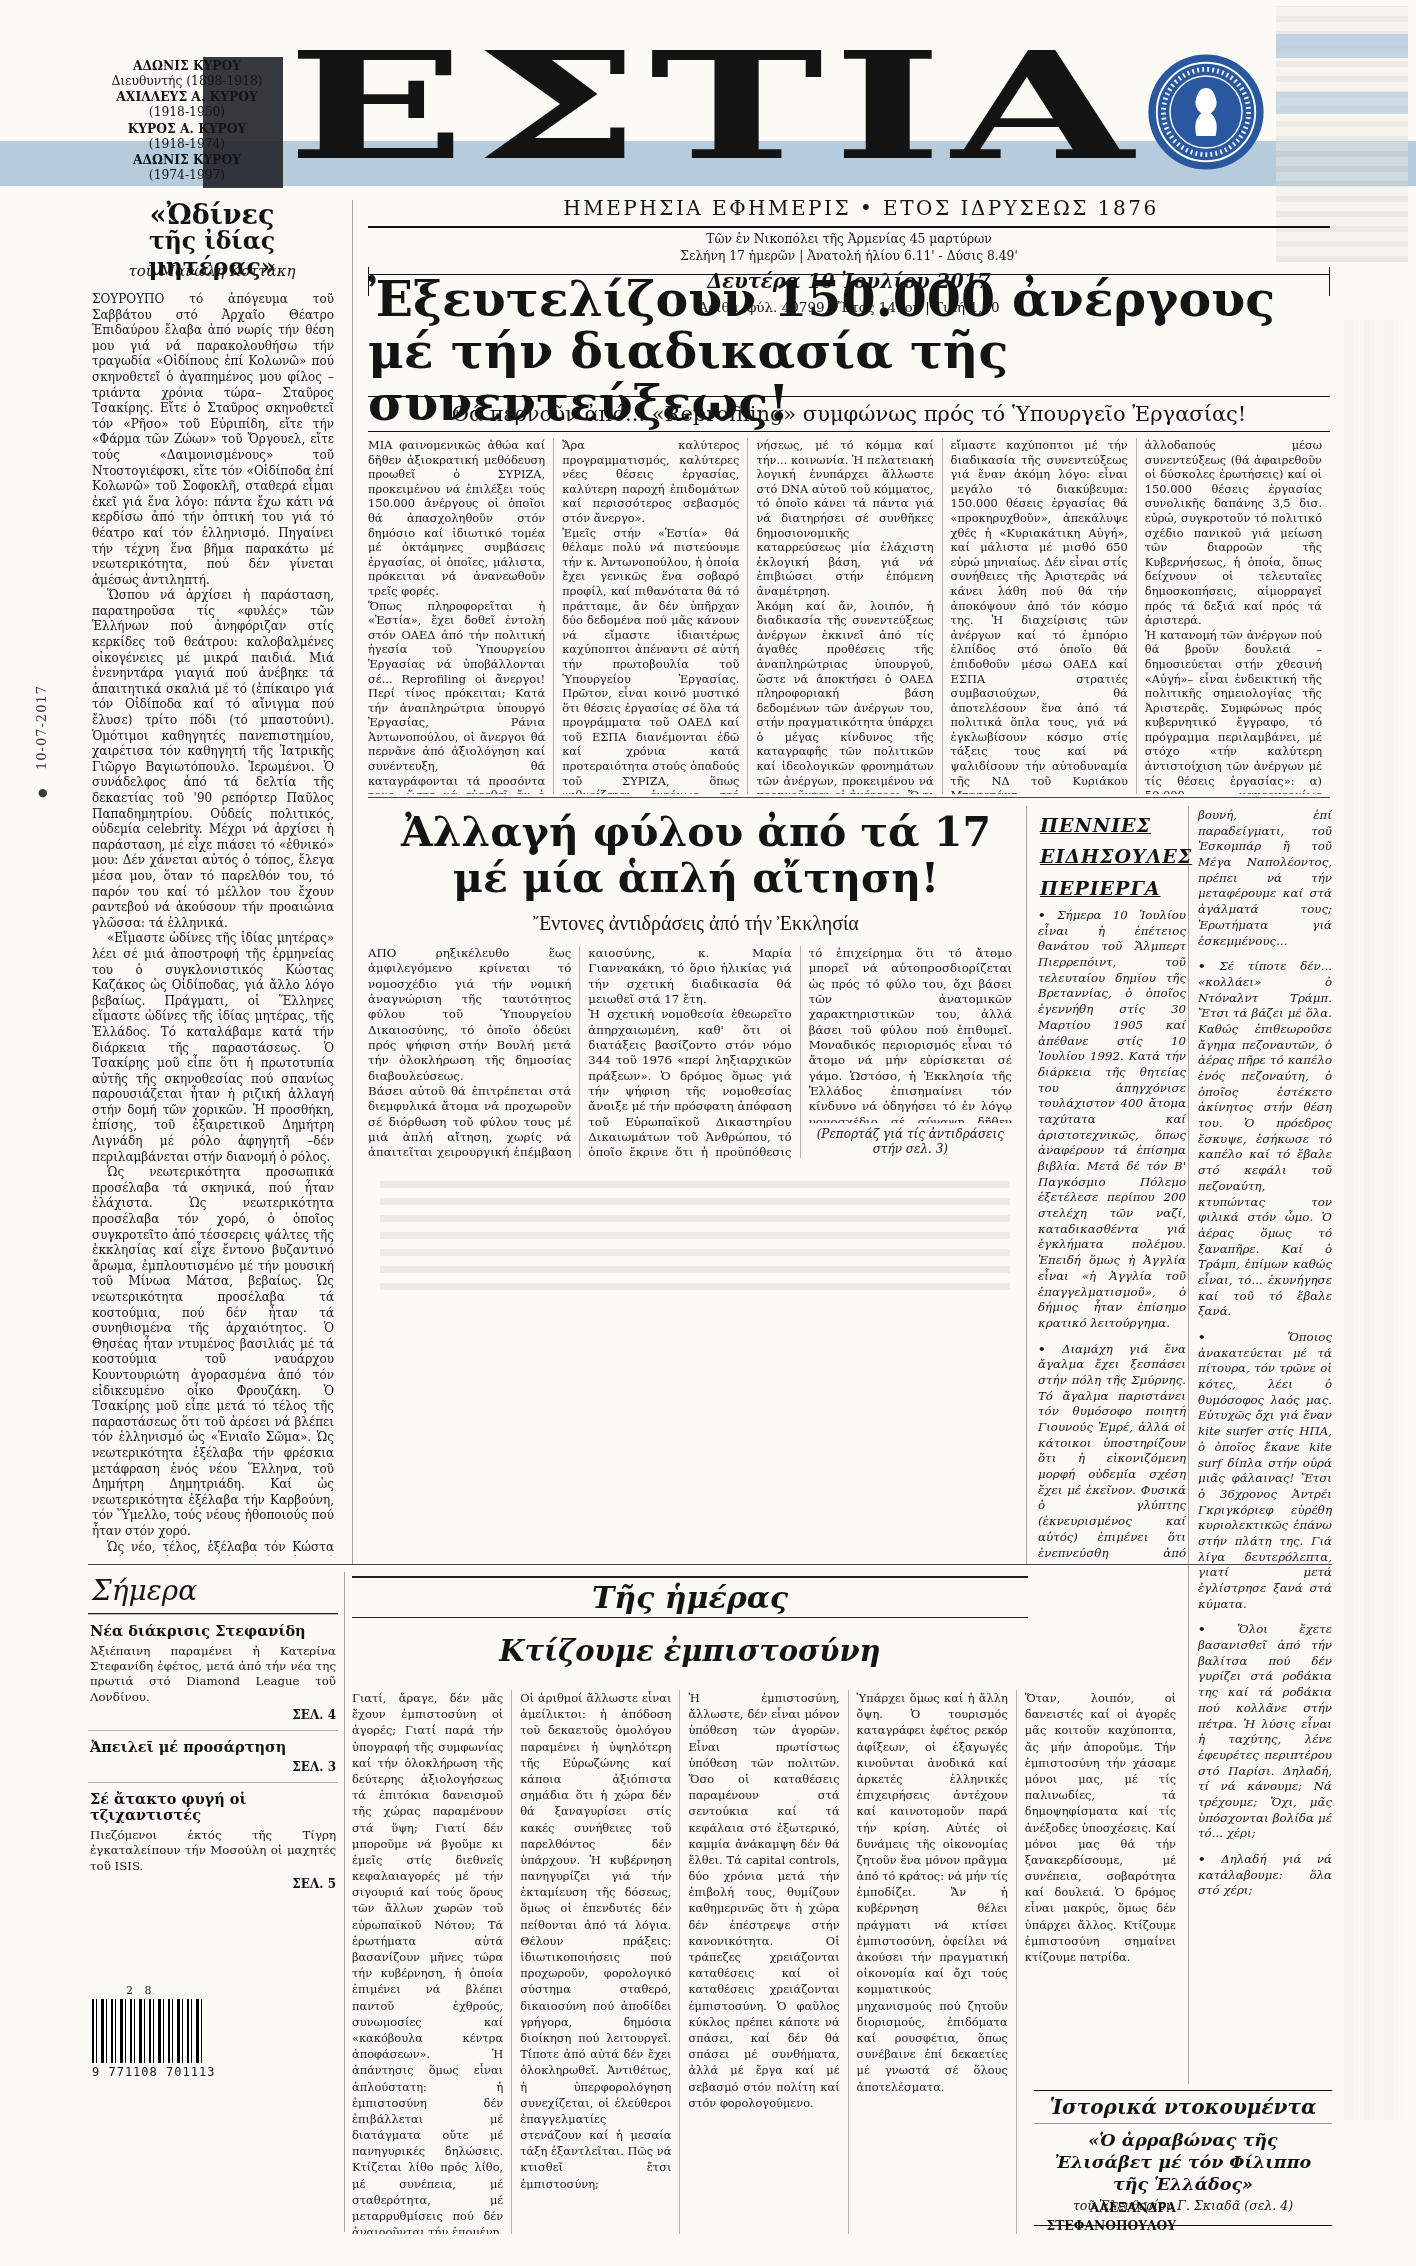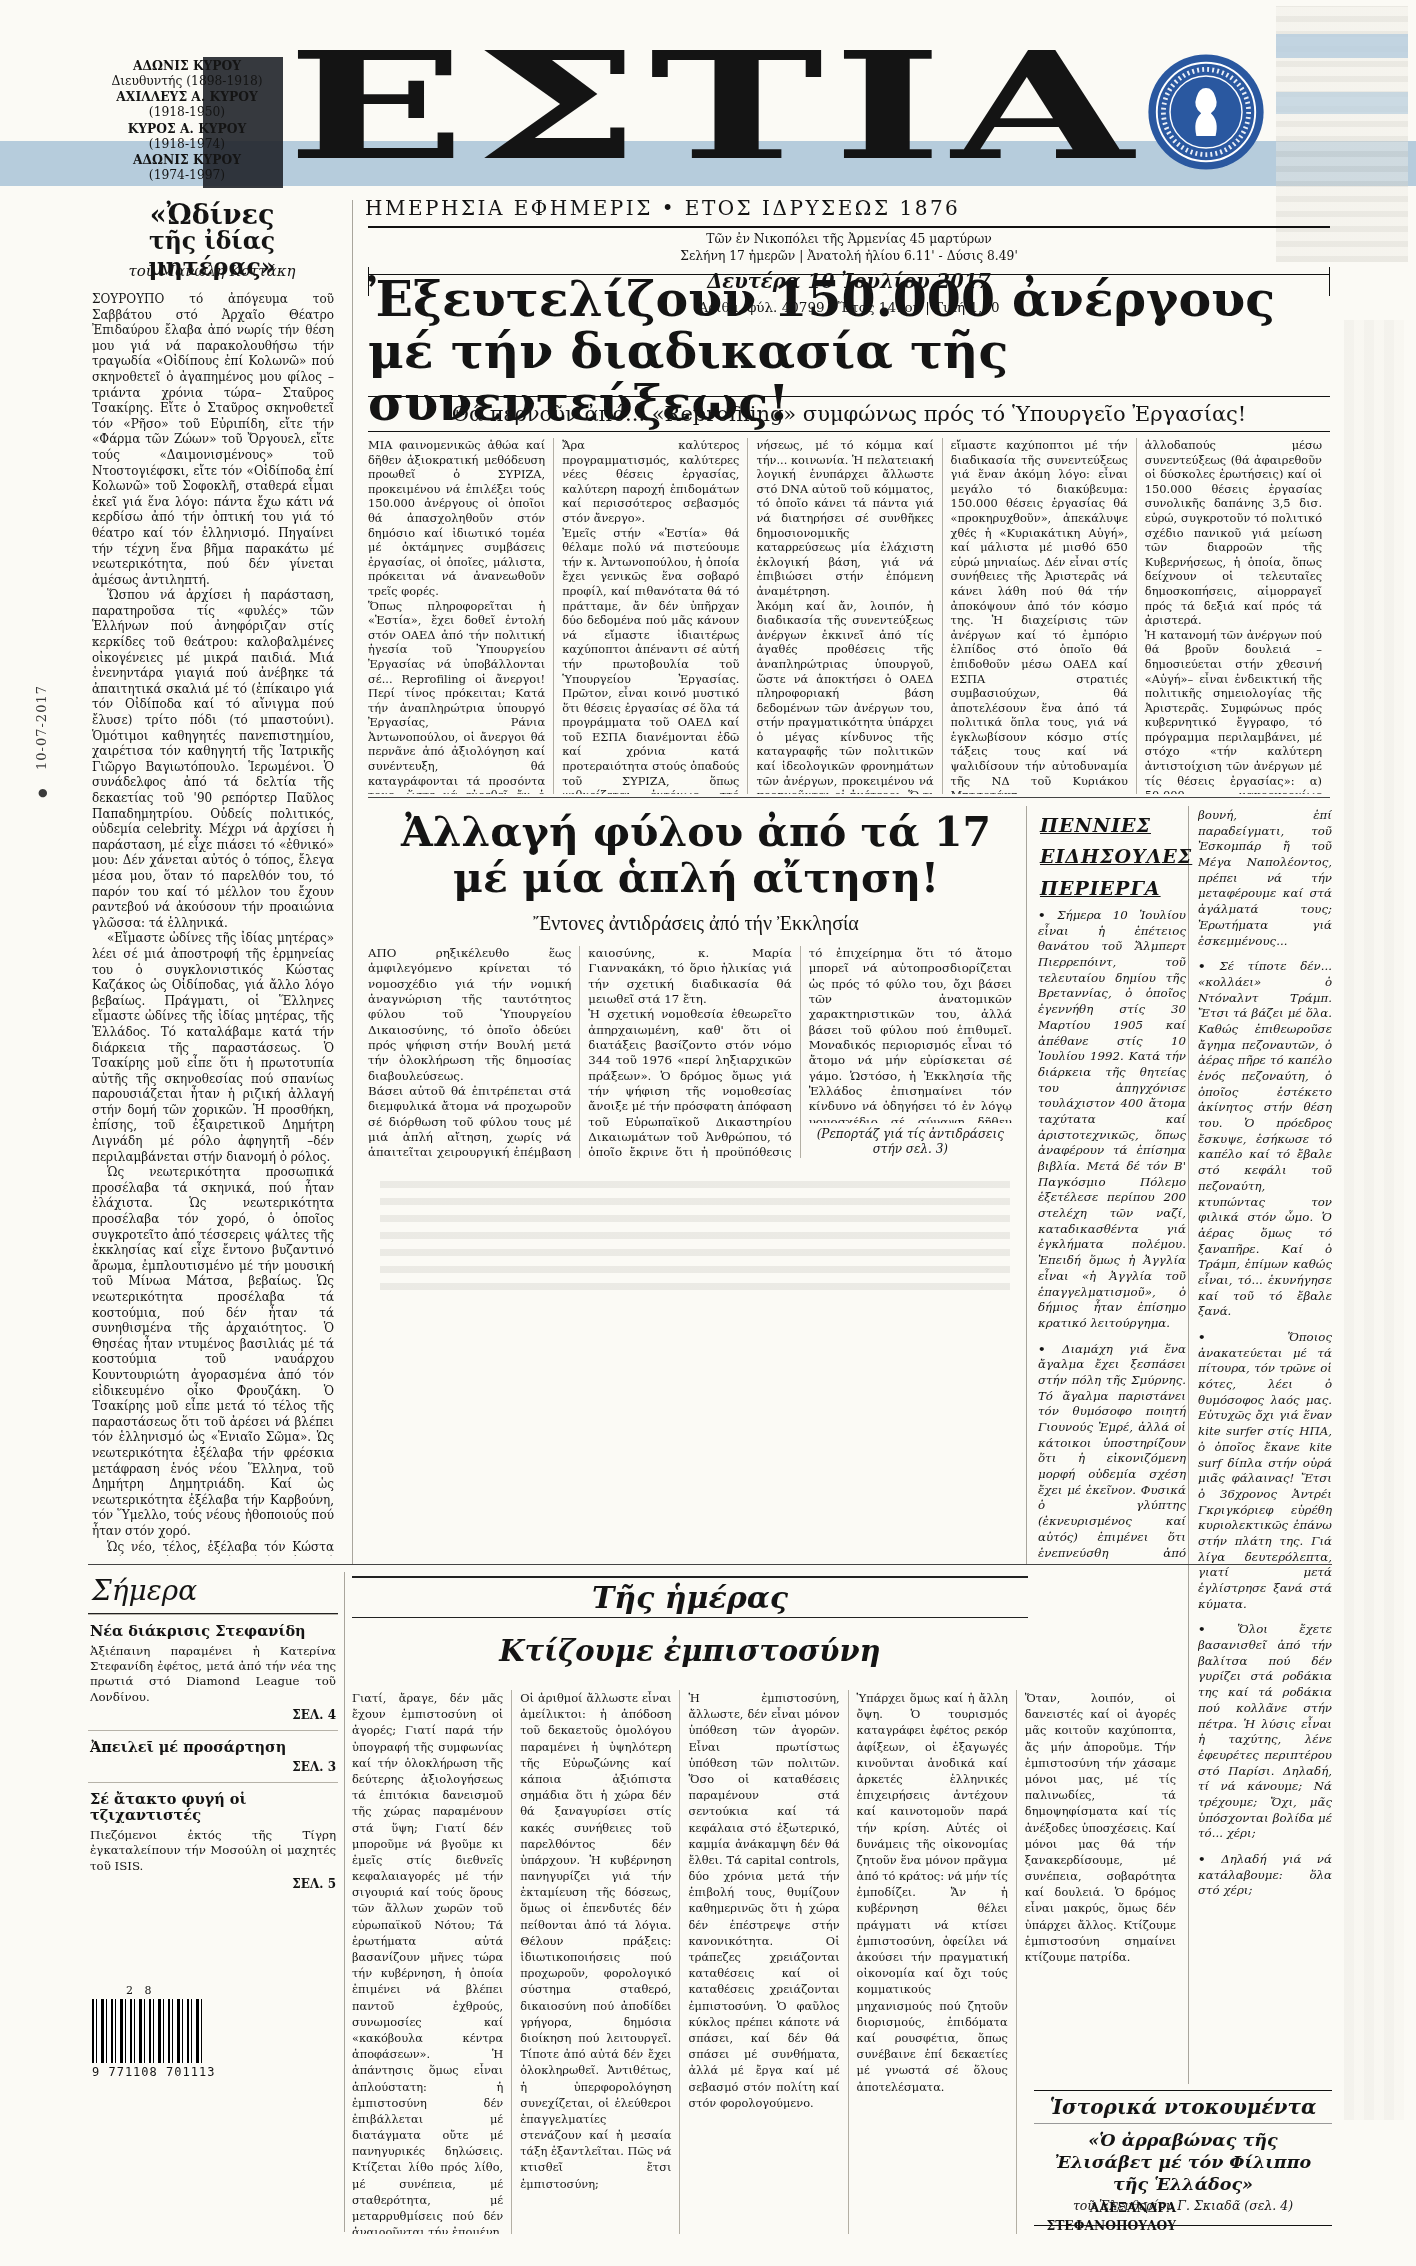--- a/index.html
+++ b/index.html
@@ -21,21 +21,21 @@
   .edge-date{left:34px;top:770px;transform:rotate(-90deg);transform-origin:left top;
              font-size:13px;color:#3a3a3a;letter-spacing:1px;white-space:nowrap;}
   .edge-bullet::before{content:"●";} .edge-bullet{left:38px;top:786px;font-size:11px;color:#3a3a3a;}
   
   .directors{left:92px;top:58px;width:190px;text-align:center;font-size:12.3px;line-height:1.28;}
   .directors div:nth-child(odd){font-weight:bold;}
   .mast{left:280px;top:30px;width:870px;text-align:center;z-index:2;}
   .mast .tx{display:inline-block;font-size:148px;font-weight:bold;line-height:1.04;
             letter-spacing:6px;transform:scaleX(1.58);transform-origin:center;}
   .seal{left:1146px;top:52px;width:120px;height:120px;z-index:2;}
-  .tagline{left:365px;top:196px;width:962px;text-align:left;font-size:20px;letter-spacing:2.5px;}
+  .tagline{left:380px;top:196px;width:962px;text-align:center;font-size:20px;letter-spacing:2.5px;}
   .infobar{left:368px;top:226px;width:962px;height:46px;display:flex;align-items:center;
            border-top:2px solid #111;border-bottom:1px solid #111;flex-direction:column;}
   .infobar .cell{padding:3px 8px;text-align:center;}
   .ib-saint{flex:1.3;font-size:12.3px;line-height:1.35;}
   .ib-date{flex:.95;font-size:19.5px;font-weight:bold;font-style:italic;
            border-left:1px solid #111;border-right:1px solid #111;align-self:stretch;
            display:flex;align-items:center;justify-content:center;}
   .ib-issue{flex:1;font-size:13.5px;}
   
   .vr{background:#a9a59c;width:1px;}

